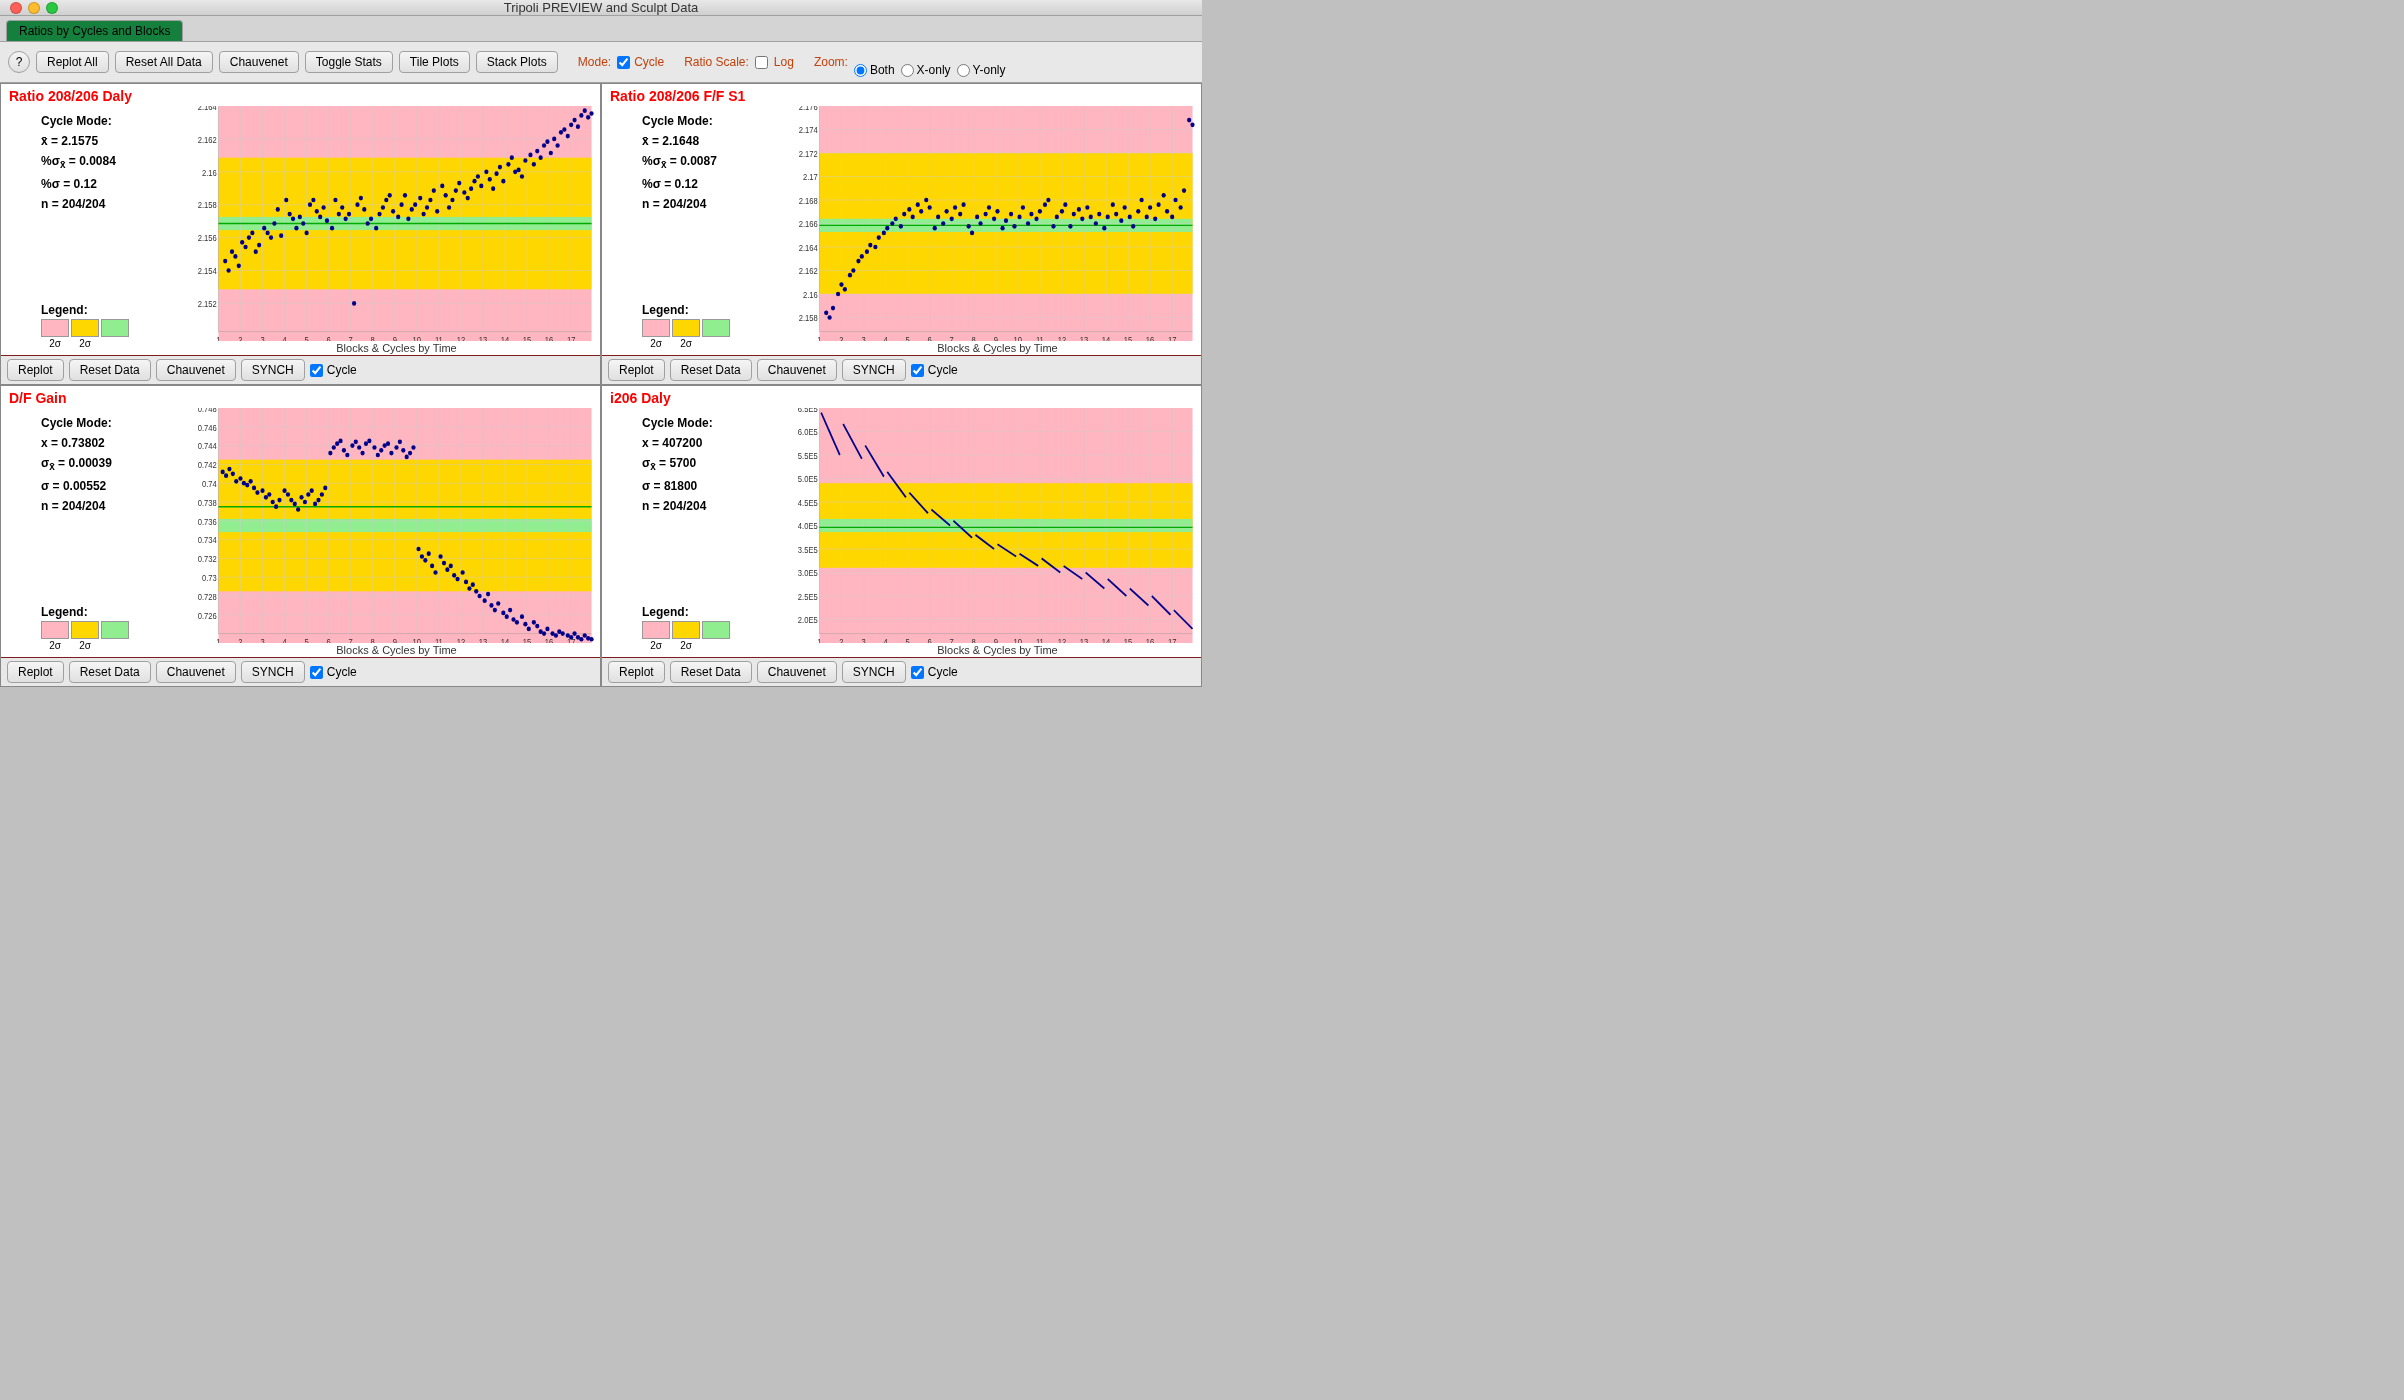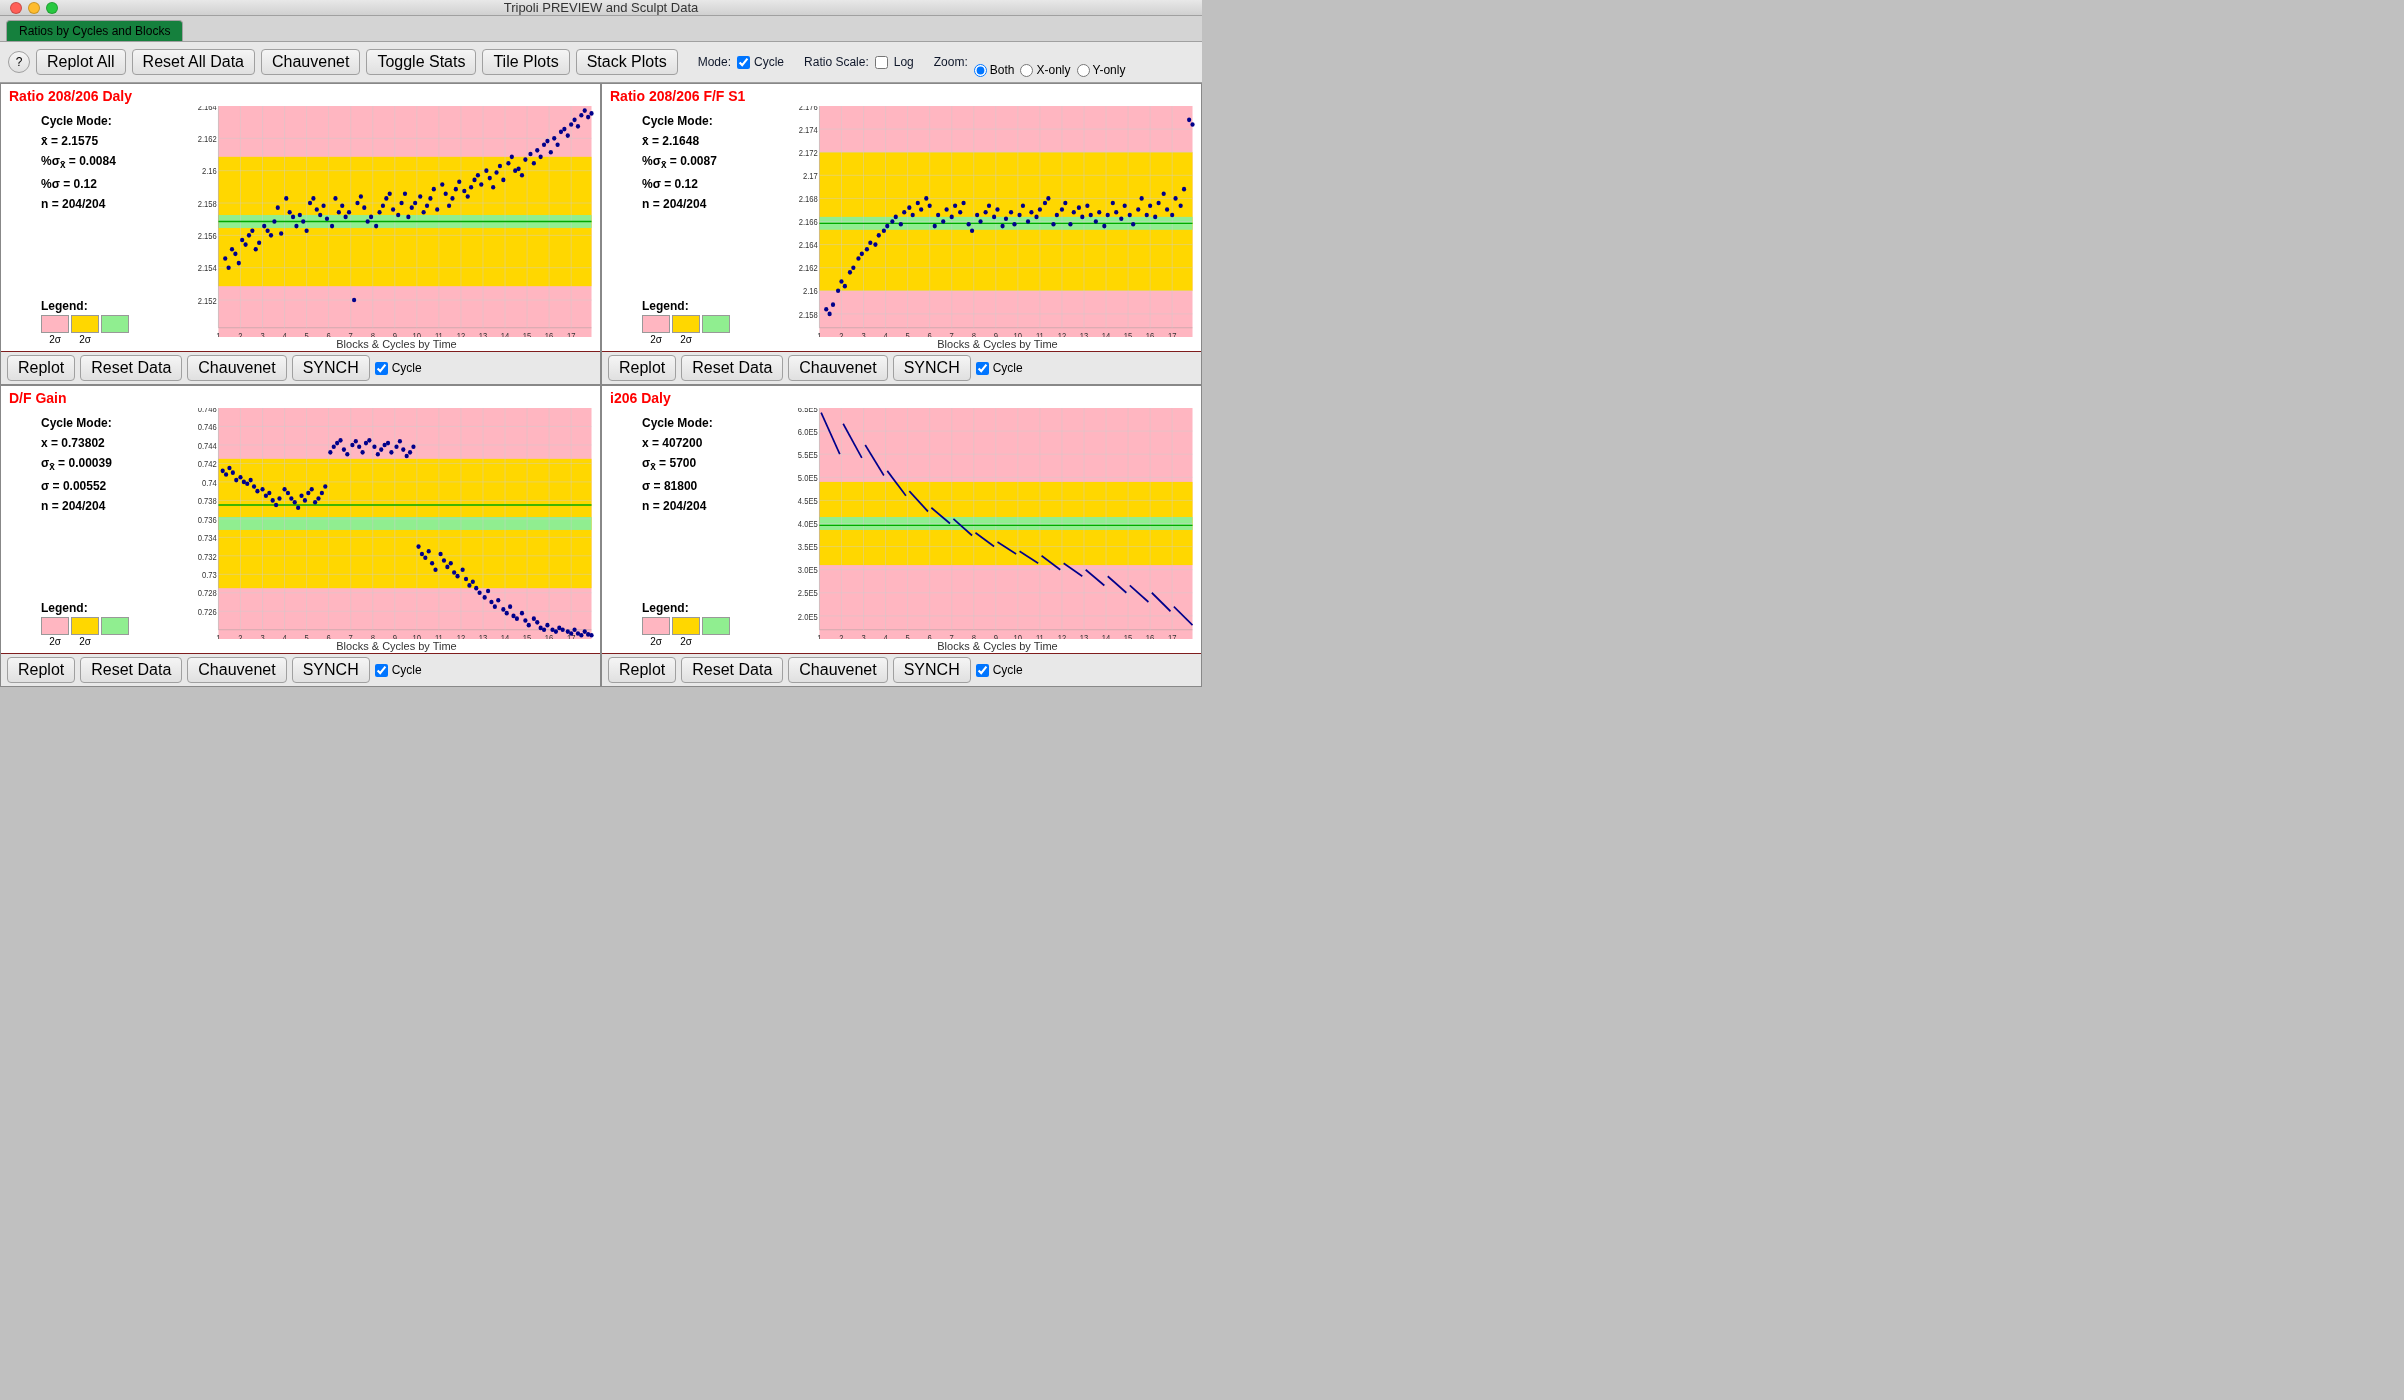--- a/index.html
+++ b/index.html
@@ -55,33 +55,33 @@
       display: flex;
       align-items: center;
       gap: 6px;
       border-bottom: 1px solid #a0a0a0;
     }
     .btn {
       background: linear-gradient(to bottom, #f5f5f5, #e0e0e0);
       border: 1px solid #a0a0a0;
       border-radius: 4px;
       padding: 3px 10px;
-      font-size: 16px;
+      font-size: 12px;
       cursor: pointer;
     }
     .btn-help {
       background: linear-gradient(to bottom, #f5f5f5, #e0e0e0);
       border: 1px solid #a0a0a0;
       border-radius: 50%;
       width: 22px; height: 22px;
       font-size: 12px;
       cursor: pointer;
       display: flex; align-items: center; justify-content: center;
     }
-    .toolbar-label { font-size: 12px; color: #0f172a; }
+    .toolbar-label { font-size: 12px; color: #c2410c; }
     .checkbox-group { display: flex; align-items: center; gap: 4px; }
     .radio-group { display: flex; align-items: center; gap: 6px; margin-top: 16px; }
     .radio-item { display: flex; align-items: center; gap: 3px; font-size: 12px; }
     .main-grid {
       display: grid;
       grid-template-columns: 1fr 1fr;
       grid-template-rows: 1fr 1fr;
       height: calc(700px - 28px - 30px - 38px);
       gap: 0;
     }

